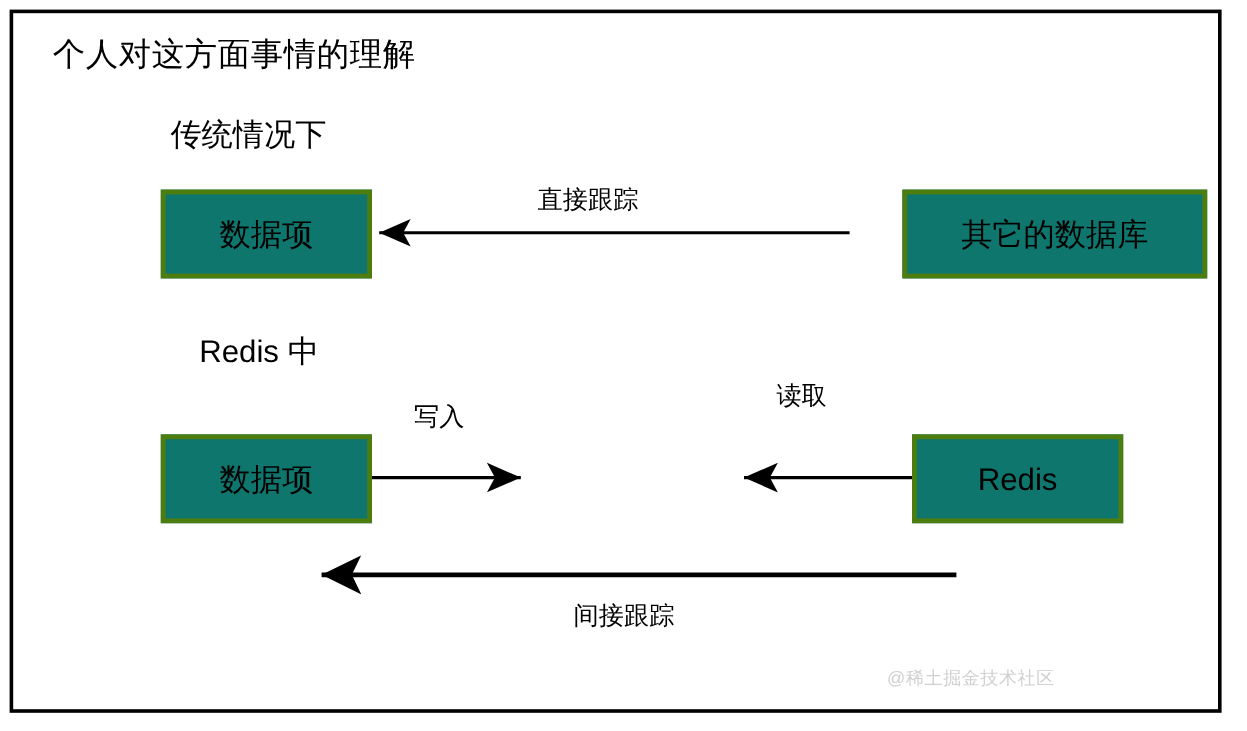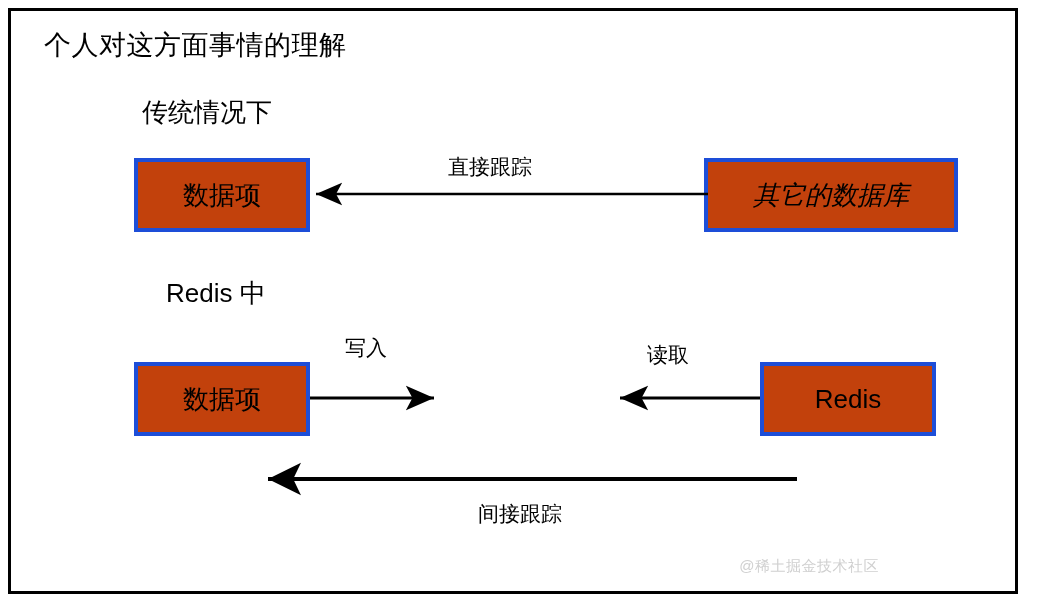--- a/index.html
+++ b/index.html
@@ -51,48 +51,48 @@
     font-size: 26px;
     line-height: 32px;
     white-space: nowrap;
   }
   .section-traditional { left: 142px; top: 96px; }
   .section-redis { left: 166px; top: 277px; }
 
   
   .node {
     position: absolute;
-    border: 4px solid #1d4ed8;
+    border: 4px solid #4d7c0f;
     box-sizing: border-box;
-    background: #c2410c;
+    background: #0f766e;
     display: flex;
     align-items: center;
     justify-content: center;
     font-size: 26px;
     line-height: 1;
     white-space: nowrap;
     color: #000000;
   }
 
   .node-data-item-1 { left: 134px; top: 158px; width: 176px; height: 74px; }
-  .node-other-db    { left: 704px; top: 158px; width: 254px; height: 74px; font-style: italic; }
+  .node-other-db    { left: 752px; top: 158px; width: 254px; height: 74px; }
   .node-data-item-2 { left: 134px; top: 362px; width: 176px; height: 74px; }
   .node-message-pool{ left: 438px; top: 362px; width: 176px; height: 74px; }
   .node-redis       { left: 760px; top: 362px; width: 176px; height: 74px; }
 
   
   .edge-label {
     position: absolute;
     font-size: 21px;
     line-height: 30px;
     white-space: nowrap;
   }
   .label-direct   { left: 448px; top: 152px; }
   .label-write    { left: 345px; top: 322px; margin-top: 11px; }
-  .label-read     { left: 647px; top: 340px; text-align: center; }
+  .label-read     { left: 647px; top: 316px; text-align: center; }
   .label-indirect { left: 478px; top: 499px; }
 
   
   .arrow-layer {
     position: absolute;
     left: 0;
     top: 0;
     width: 1039px;
     height: 609px;
     pointer-events: none;

